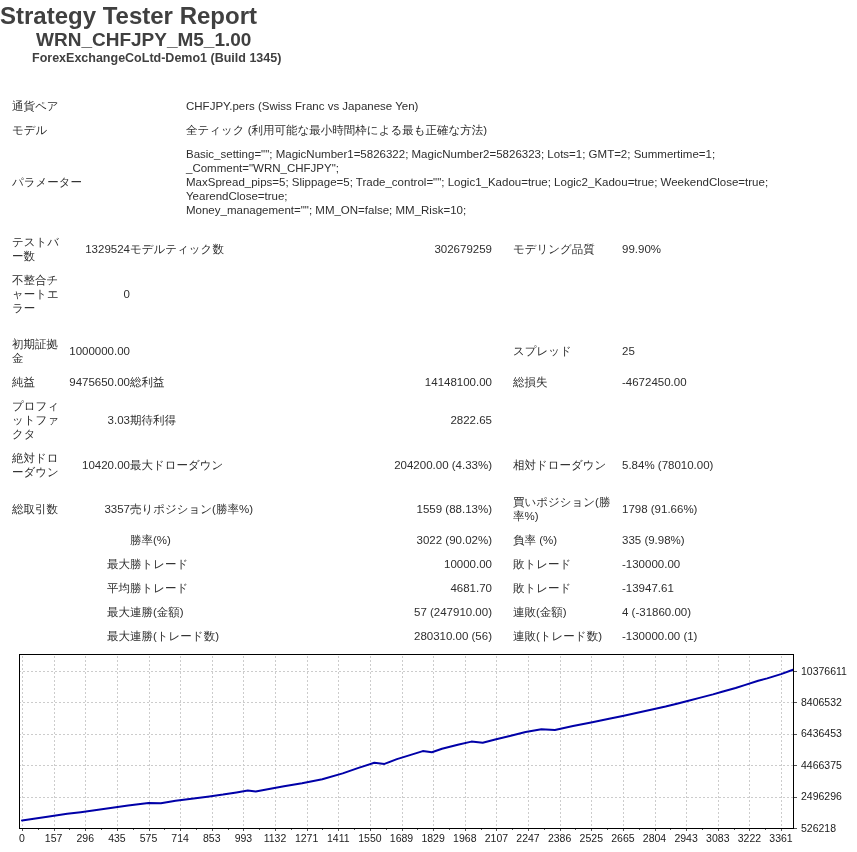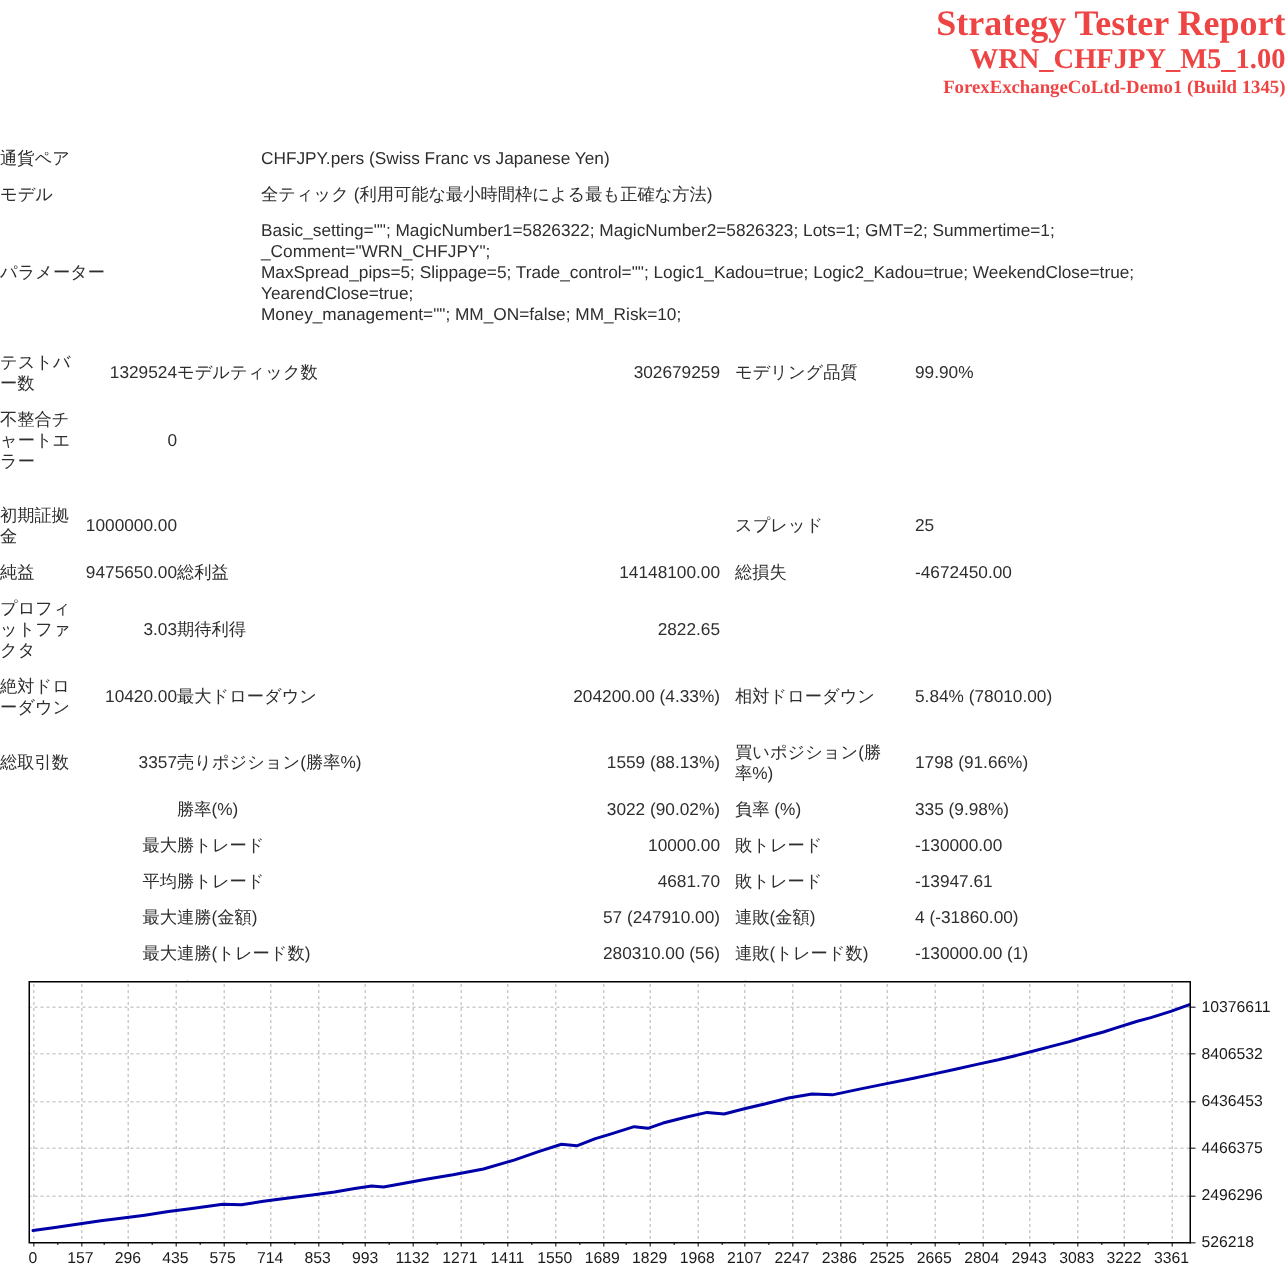--- a/index.html
+++ b/index.html
@@ -1,35 +1,35 @@
 <!DOCTYPE html>
 <html><head>
 <meta charset="utf-8">
 <style>
   html,body{margin:0;padding:0;background:#ffffff;}
   body{width:857px;height:852px;overflow:hidden;
        font-family:"Liberation Sans","DejaVu Sans",sans-serif;color:#2e2e2e;}
   .page{position:relative;width:857px;height:852px;background:#fff;}
 
   
-  .titles{position:absolute;top:0;left:0;width:100%;text-align:right;
-          font-family:Liberation Serif, serif;color:#ef4444;font-weight:bold;}
+  .titles{position:absolute;top:0;left:0;width:100%;text-align:left;
+          font-family:Liberation Sans, sans-serif;color:#404040;font-weight:bold;}
   .t1{font-size:24px;margin-top:3px;line-height:26px;}
-  .t2{font-size:19px;line-height:22px;}
+  .t2{font-size:19px;line-height:22px;padding-left:36px;}
   .t3{font-size:12.5px;line-height:15px;margin-left:32px;}
 
   
-  .report{position:absolute;left:0;top:94px;width:843px;font-size:11.5px;line-height:14px;}
+  .report{position:absolute;left:12px;top:94px;width:843px;font-size:11.5px;line-height:14px;}
   .row{display:flex;align-items:center;padding:5px 0;}
   .cell{white-space:pre-line;}
   .c1{width:48px;}
   .c2{width:70px;text-align:right;padding-right:0;}
   .c3{width:180px;box-sizing:border-box;}
   .c4{width:182px;text-align:right;}
-  .c5{width:130px;padding-left:10px;box-sizing:border-box;}
+  .c5{width:130px;padding-left:21px;box-sizing:border-box;}
   .c6{flex:1;text-align:left;}
   .info-label{width:118px;}
   .info-value{flex:1;padding-left:8px;margin-left:48px;}
 
   
   .chart-wrap{position:absolute;left:0;top:648px;width:857px;height:204px;}
   .chart-svg{position:absolute;left:0;top:0;}
 </style>
 </head>
 <body>

